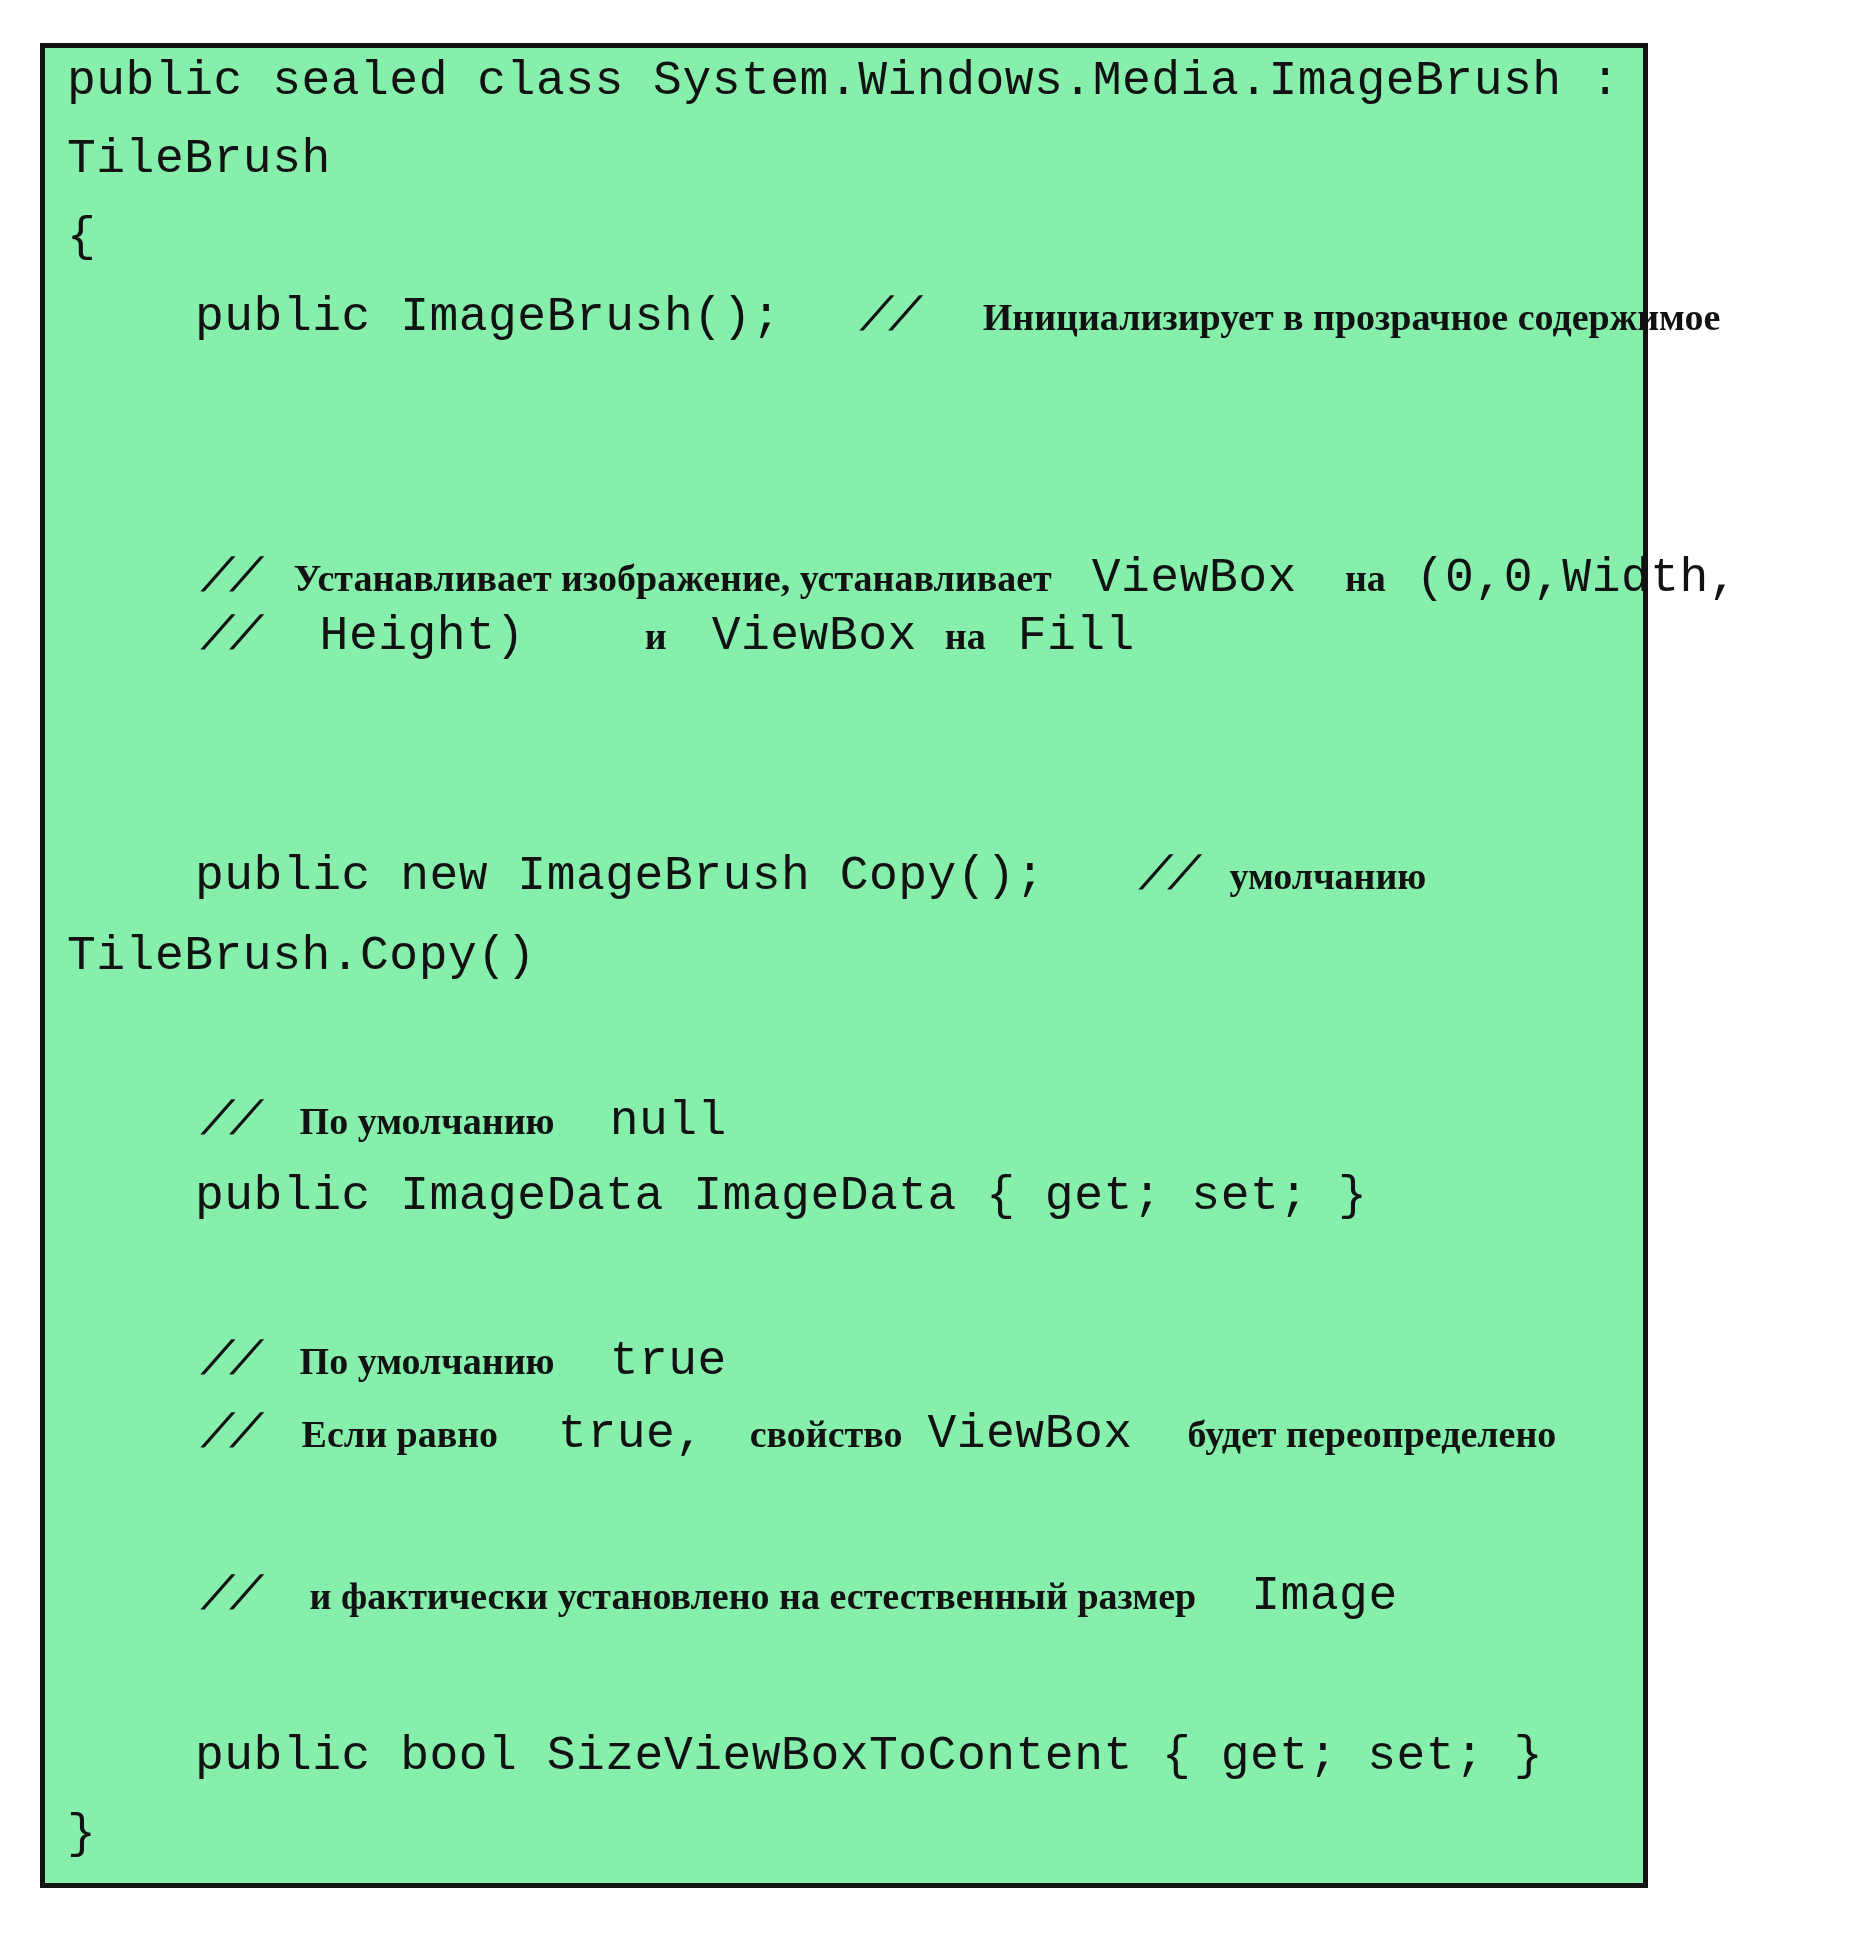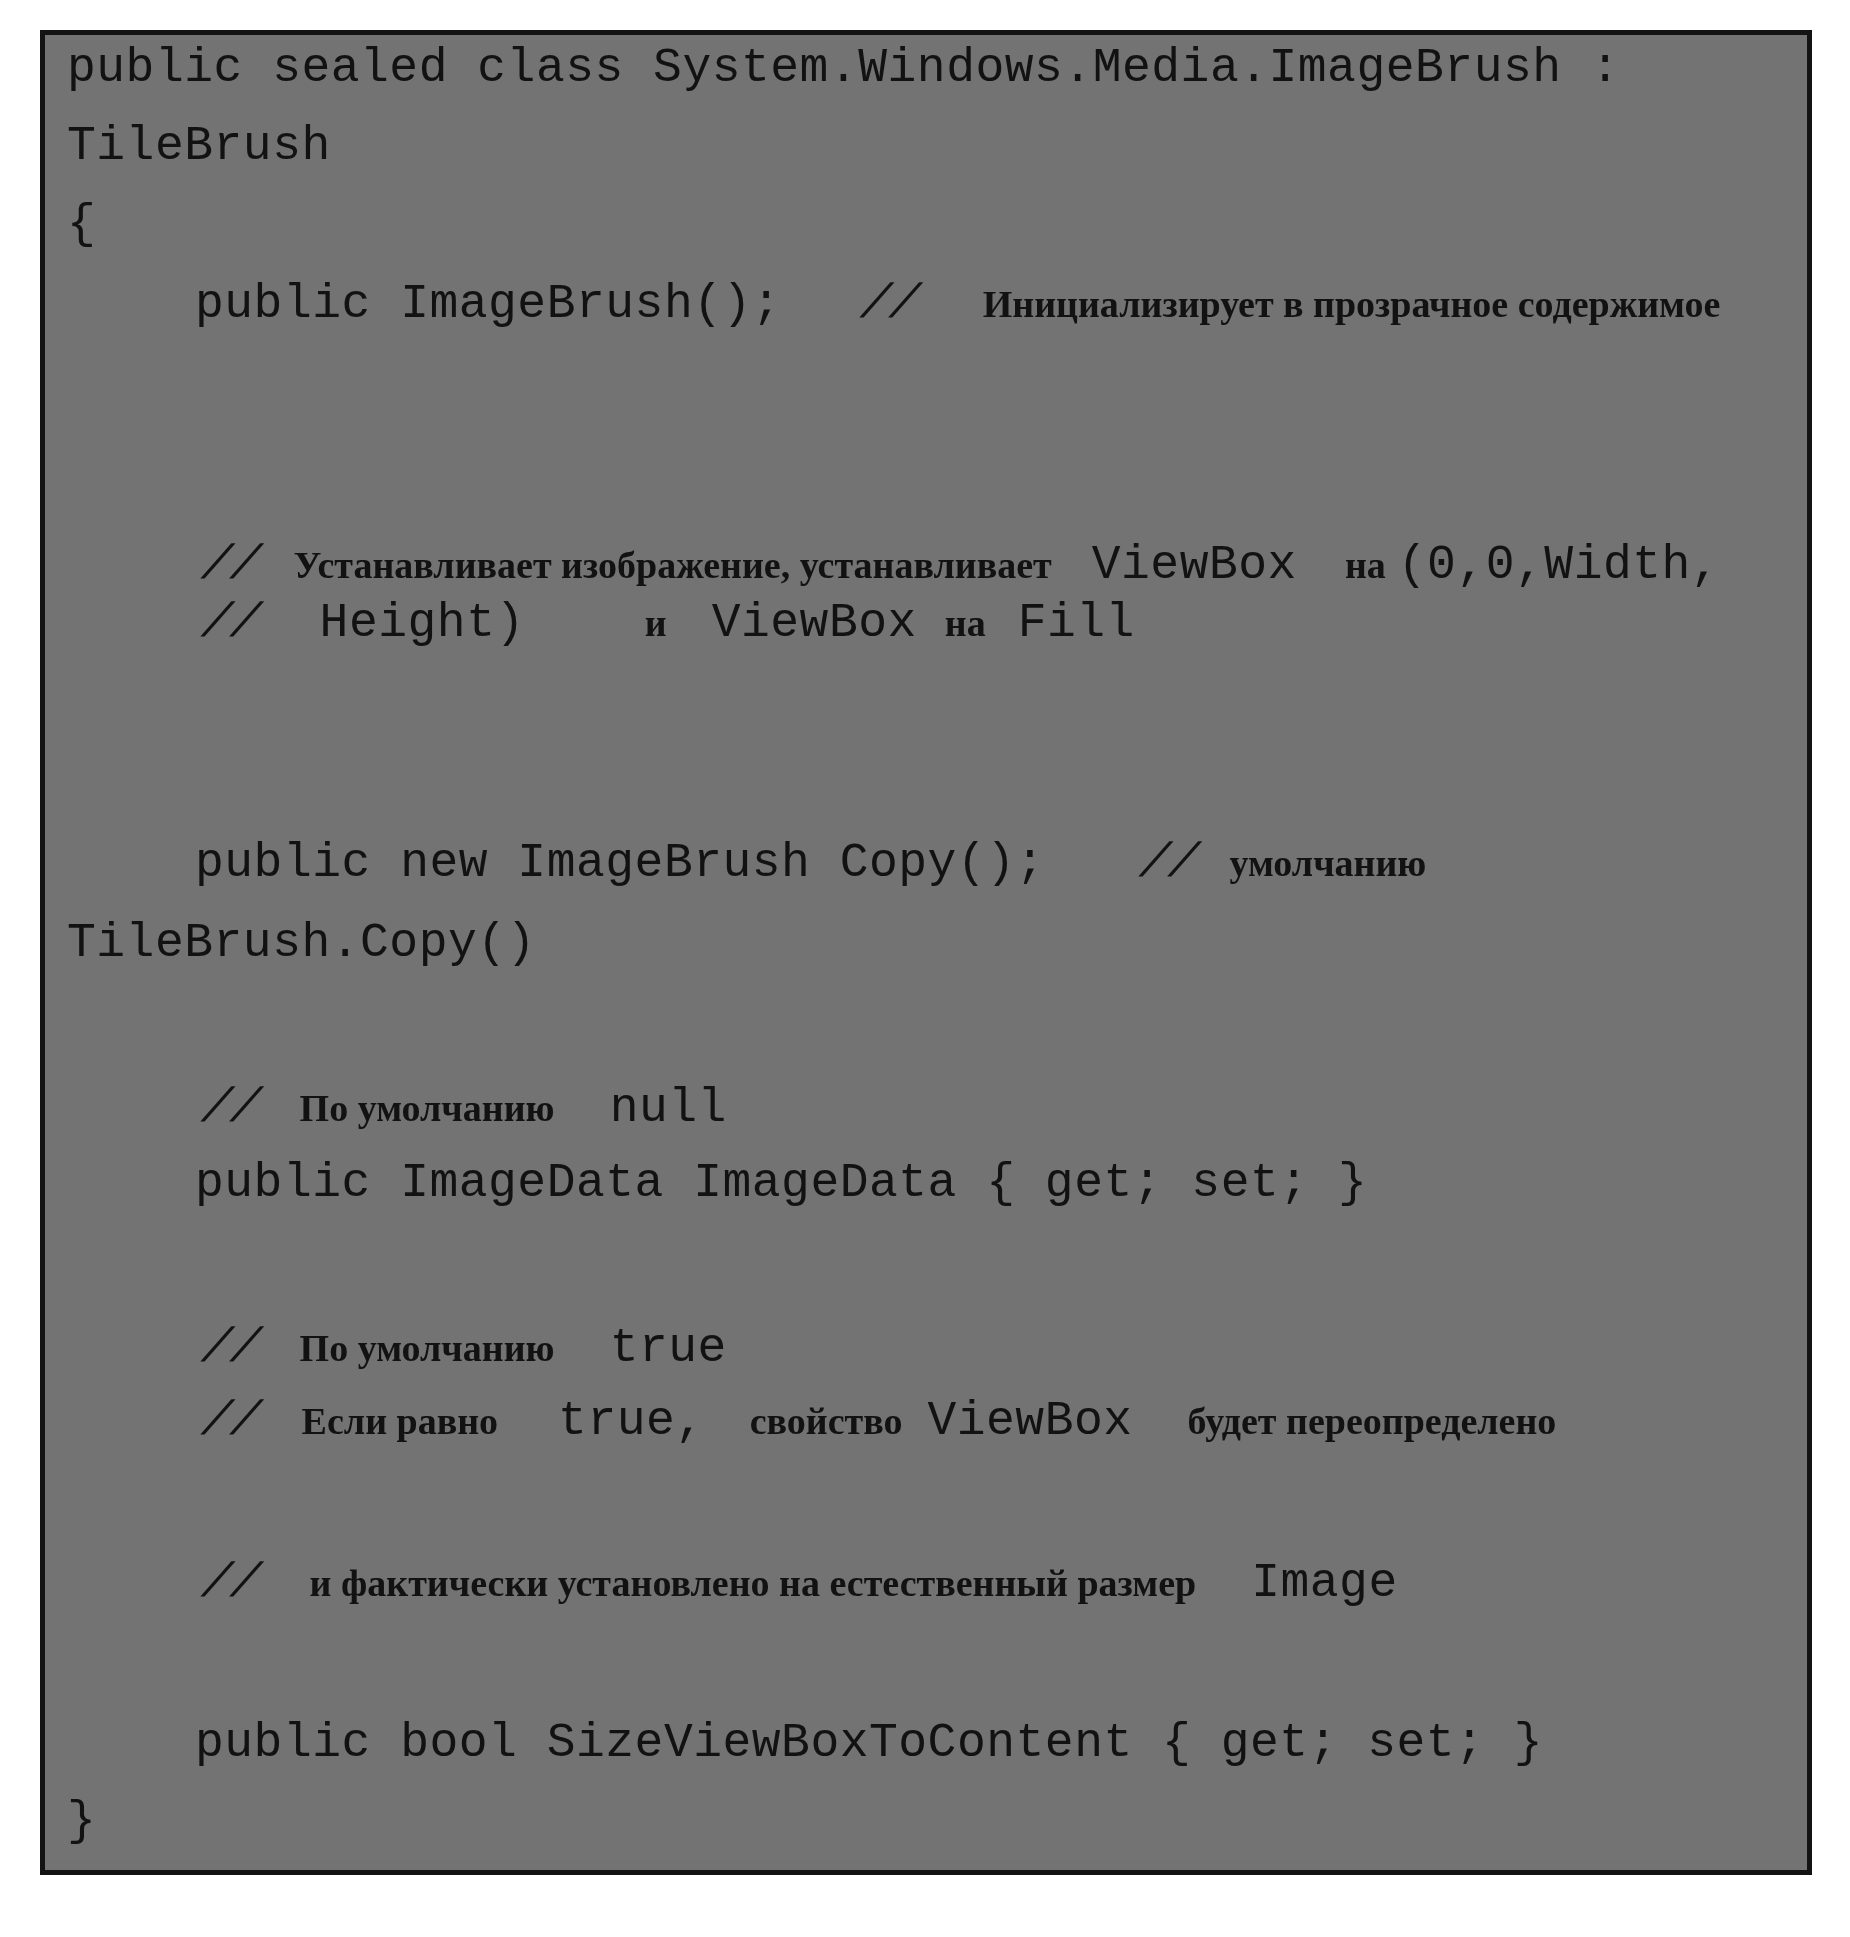--- a/index.html
+++ b/index.html
@@ -10,26 +10,26 @@
   body {
     width: 1850px;
     height: 1937px;
     position: relative;
     overflow: hidden;
     font-family: "Liberation Mono", "DejaVu Sans Mono", monospace;
   }
   .listing-box {
     position: absolute;
     left: 40px;
-    top: 30px;
-    width: 1772px;
+    top: 43px;
+    width: 1608px;
     height: 1845px;
     border: 5px solid #131313;
     box-sizing: border-box;
-    background: #737373;
+    background: #86efac;
   }
   .line {
     position: absolute;
     white-space: pre;
     line-height: 1;
   }
   .seg {
     display: inline-block;
     vertical-align: baseline;
     color: #121212;
@@ -52,21 +52,21 @@
   }
 </style>
 </head>
 <body>
 
 <div class="listing-box" id="listing-box">
     <div class="line" style="top: 9px; left: 22px;"><span class="seg code">public sealed class System.Windows.Media.ImageBrush :</span></div>
     <div class="line" style="top: 87px; left: 22px;"><span class="seg code">TileBrush</span></div>
     <div class="line" style="top: 165px; left: 22px;"><span class="seg code">{</span></div>
     <div class="line" style="top: 245px; left: 150px;"><span class="seg code">public ImageBrush();</span><span class="seg slash" style="margin-left: 80px;">//</span><span class="seg ru" style="margin-left: 64px;">Инициализирует в прозрачное содержимое</span></div>
-    <div class="line" style="top: 494px; left: 157px;"><span class="seg slash">//</span><span class="seg ru" style="margin-left: 34px; margin-top: 17px;">Устанавливает изображение, устанавливает</span><span class="seg code" style="margin-left: 40px;">ViewBox</span><span class="seg ru" style="margin-left: 48px;">на</span><span class="seg code" style="margin-left: 12px;">(0,0,Width,</span></div>
+    <div class="line" style="top: 494px; left: 157px;"><span class="seg slash">//</span><span class="seg ru" style="margin-left: 34px; margin-top: 17px;">Устанавливает изображение, устанавливает</span><span class="seg code" style="margin-left: 40px;">ViewBox</span><span class="seg ru" style="margin-left: 48px;">на</span><span class="seg code" style="margin-left: 30px;">(0,0,Width,</span></div>
     <div class="line" style="top: 564px; left: 157px;"><span class="seg slash">//</span><span class="seg code" style="margin-left: 60px;">Height)</span><span class="seg ru" style="margin-left: 120px;">и</span><span class="seg code" style="margin-left: 45px;">ViewBox</span><span class="seg ru" style="margin-left: 28px;">на</span><span class="seg code" style="margin-left: 32px;">Fill</span></div>
     <div class="line" style="top: 804px; left: 150px;"><span class="seg code">public new ImageBrush Copy();</span><span class="seg slash" style="margin-left: 95px;">//</span><span class="seg ru" style="margin-left: 32px;">умолчанию</span></div>
     <div class="line" style="top: 884px; left: 22px;"><span class="seg code">TileBrush.Copy()</span></div>
     <div class="line" style="top: 1049px; left: 157px;"><span class="seg slash">//</span><span class="seg ru" style="margin-left: 40px;">По умолчанию</span><span class="seg code" style="margin-left: 55px;">null</span></div>
     <div class="line" style="top: 1124px; left: 150px;"><span class="seg code">public ImageData ImageData { get; set; }</span></div>
     <div class="line" style="top: 1289px; left: 157px;"><span class="seg slash">//</span><span class="seg ru" style="margin-left: 40px;">По умолчанию</span><span class="seg code" style="margin-left: 55px;">true</span></div>
     <div class="line" style="top: 1362px; left: 157px;"><span class="seg slash">//</span><span class="seg ru" style="margin-left: 42px;">Если равно</span><span class="seg code" style="margin-left: 60px;">true,</span><span class="seg ru" style="margin-left: 45px;">свойство</span><span class="seg code" style="margin-left: 25px;">ViewBox</span><span class="seg ru" style="margin-left: 55px;">будет переопределено</span></div>
     <div class="line" style="top: 1524px; left: 157px;"><span class="seg slash">//</span><span class="seg ru" style="margin-left: 50px;">и фактически установлено на естественный размер</span><span class="seg code" style="margin-left: 55px;">Image</span></div>
     <div class="line" style="top: 1684px; left: 150px;"><span class="seg code">public bool SizeViewBoxToContent { get; set; }</span></div>
     <div class="line" style="top: 1762px; left: 22px;"><span class="seg code">}</span></div>

